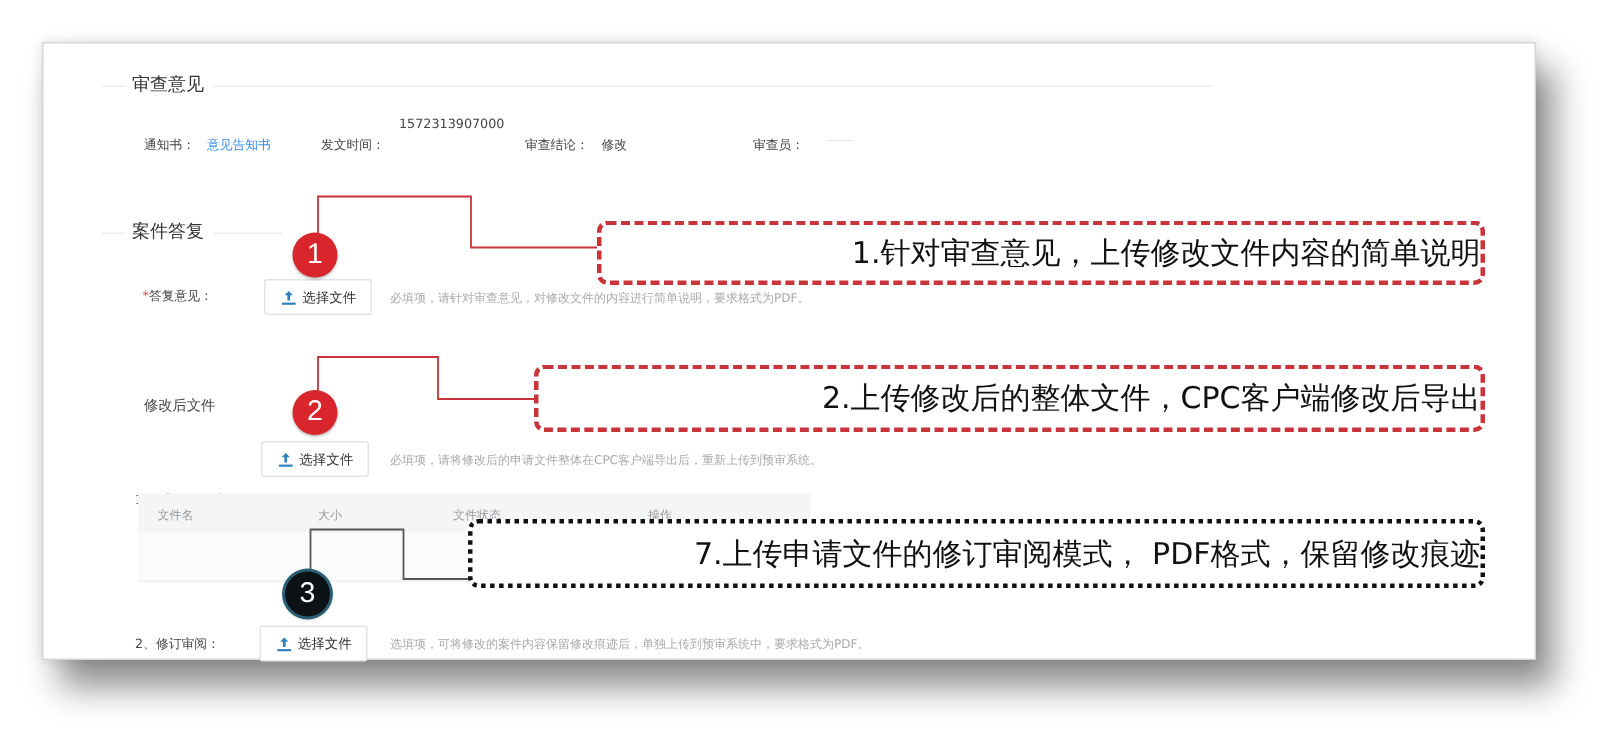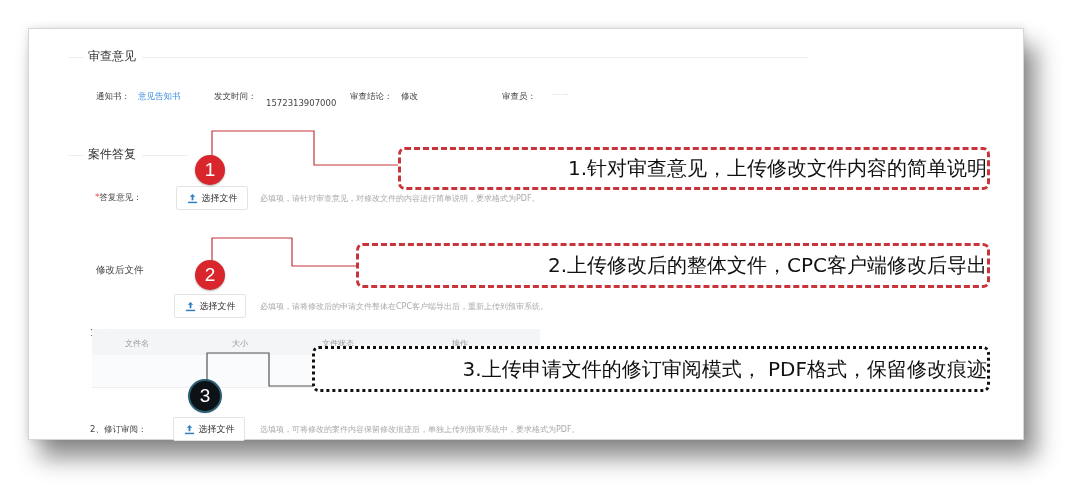--- a/index.html
+++ b/index.html
@@ -29,21 +29,21 @@
       font-size: 9px; color: #333; cursor: pointer;
     }
     .upload-btn svg { width: 11px; height: 11px; }
     .table {
       position: absolute; left: 64px; top: 300px; width: 448px; height: 58px;
     }
     .thead {
       height: 26px; background: #f4f5f7; display: flex; align-items: center; font-size: 8px; color: #999;
     }
     .tbody { height: 32px; background: #fafbfc; border-bottom: 1px solid #eee; }
-    .th { position: absolute; top: 9px; margin-left: 20px; }
+    .th { position: absolute; top: 9px; }
     .callout {
       position: absolute; background: #fff; border-radius: 7px; display: flex; align-items: center;
       font-size: 20px; color: #111; white-space: nowrap; box-sizing: border-box; padding-left: 10px;
       font-family: "DejaVu Sans", "Liberation Sans", sans-serif;
       justify-content: flex-end;
     }
     .callout.red { border: 3px dashed #c8343a; }
     .callout.black { border: 3px dotted #111; }
     .badge {
       position: absolute; width: 30px; height: 30px; border-radius: 50%;
@@ -58,21 +58,21 @@
 <body>
 
 <div class="frame"></div>
 
 <div class="section-line" style="left:68px; top:57px; width:740px;"></div>
 <div class="section-title" style="left:84px; top:48px;">审查意见</div>
 
 <span class="small" style="left:96px; top:91px;">通知书：</span>
 <span class="small link" style="left:138px; top:91px;">意见告知书</span>
 <span class="small" style="left:214px; top:91px;">发文时间：</span>
-<span class="small" style="left:266px; top:98px;">1572313907000</span>
+<span class="small" style="left:266px; top:78px;">1572313907000</span>
 <span class="small" style="left:350px; top:91px;">审查结论：</span>
 <span class="small" style="left:401px; top:91px;">修改</span>
 <span class="small" style="left:502px; top:91px;">审查员：</span>
 <span class="small faded" style="left:552px; top:89px;">——</span>
 
 <div class="section-line" style="left:68px; top:155px; width:120px;"></div>
 <div class="section-title" style="left:84px; top:146px;">案件答复</div>
 
 <span class="small" style="left:95px; top:192px;">
   <span class="req">*</span><span>答复意见：</span>
@@ -132,14 +132,14 @@
 <div class="badge red" style="left:195px; top:260px;">2</div>
 <div class="badge black" style="left:190px; top:381px;">3</div>
 
 <div class="callout red" style="left:398px; top:147px; width:592px; height:43px;">
   <span>1.针对审查意见，上传修改文件内容的简单说明</span>
 </div>
 <div class="callout red" style="left:356px; top:243px; width:634px; height:45px;padding-left:12px;">
   <span>2.上传修改后的整体文件，CPC客户端修改后导出</span>
 </div>
 <div class="callout black" style="left:312px; top:346px; width:678px; height:46px;">
-  <span>3.上传申请文件的修订审阅模式， PDF格式，保留修改痕迹</span>
+  <span>7.上传申请文件的修订审阅模式， PDF格式，保留修改痕迹</span>
 </div>
 
 </body></html>

